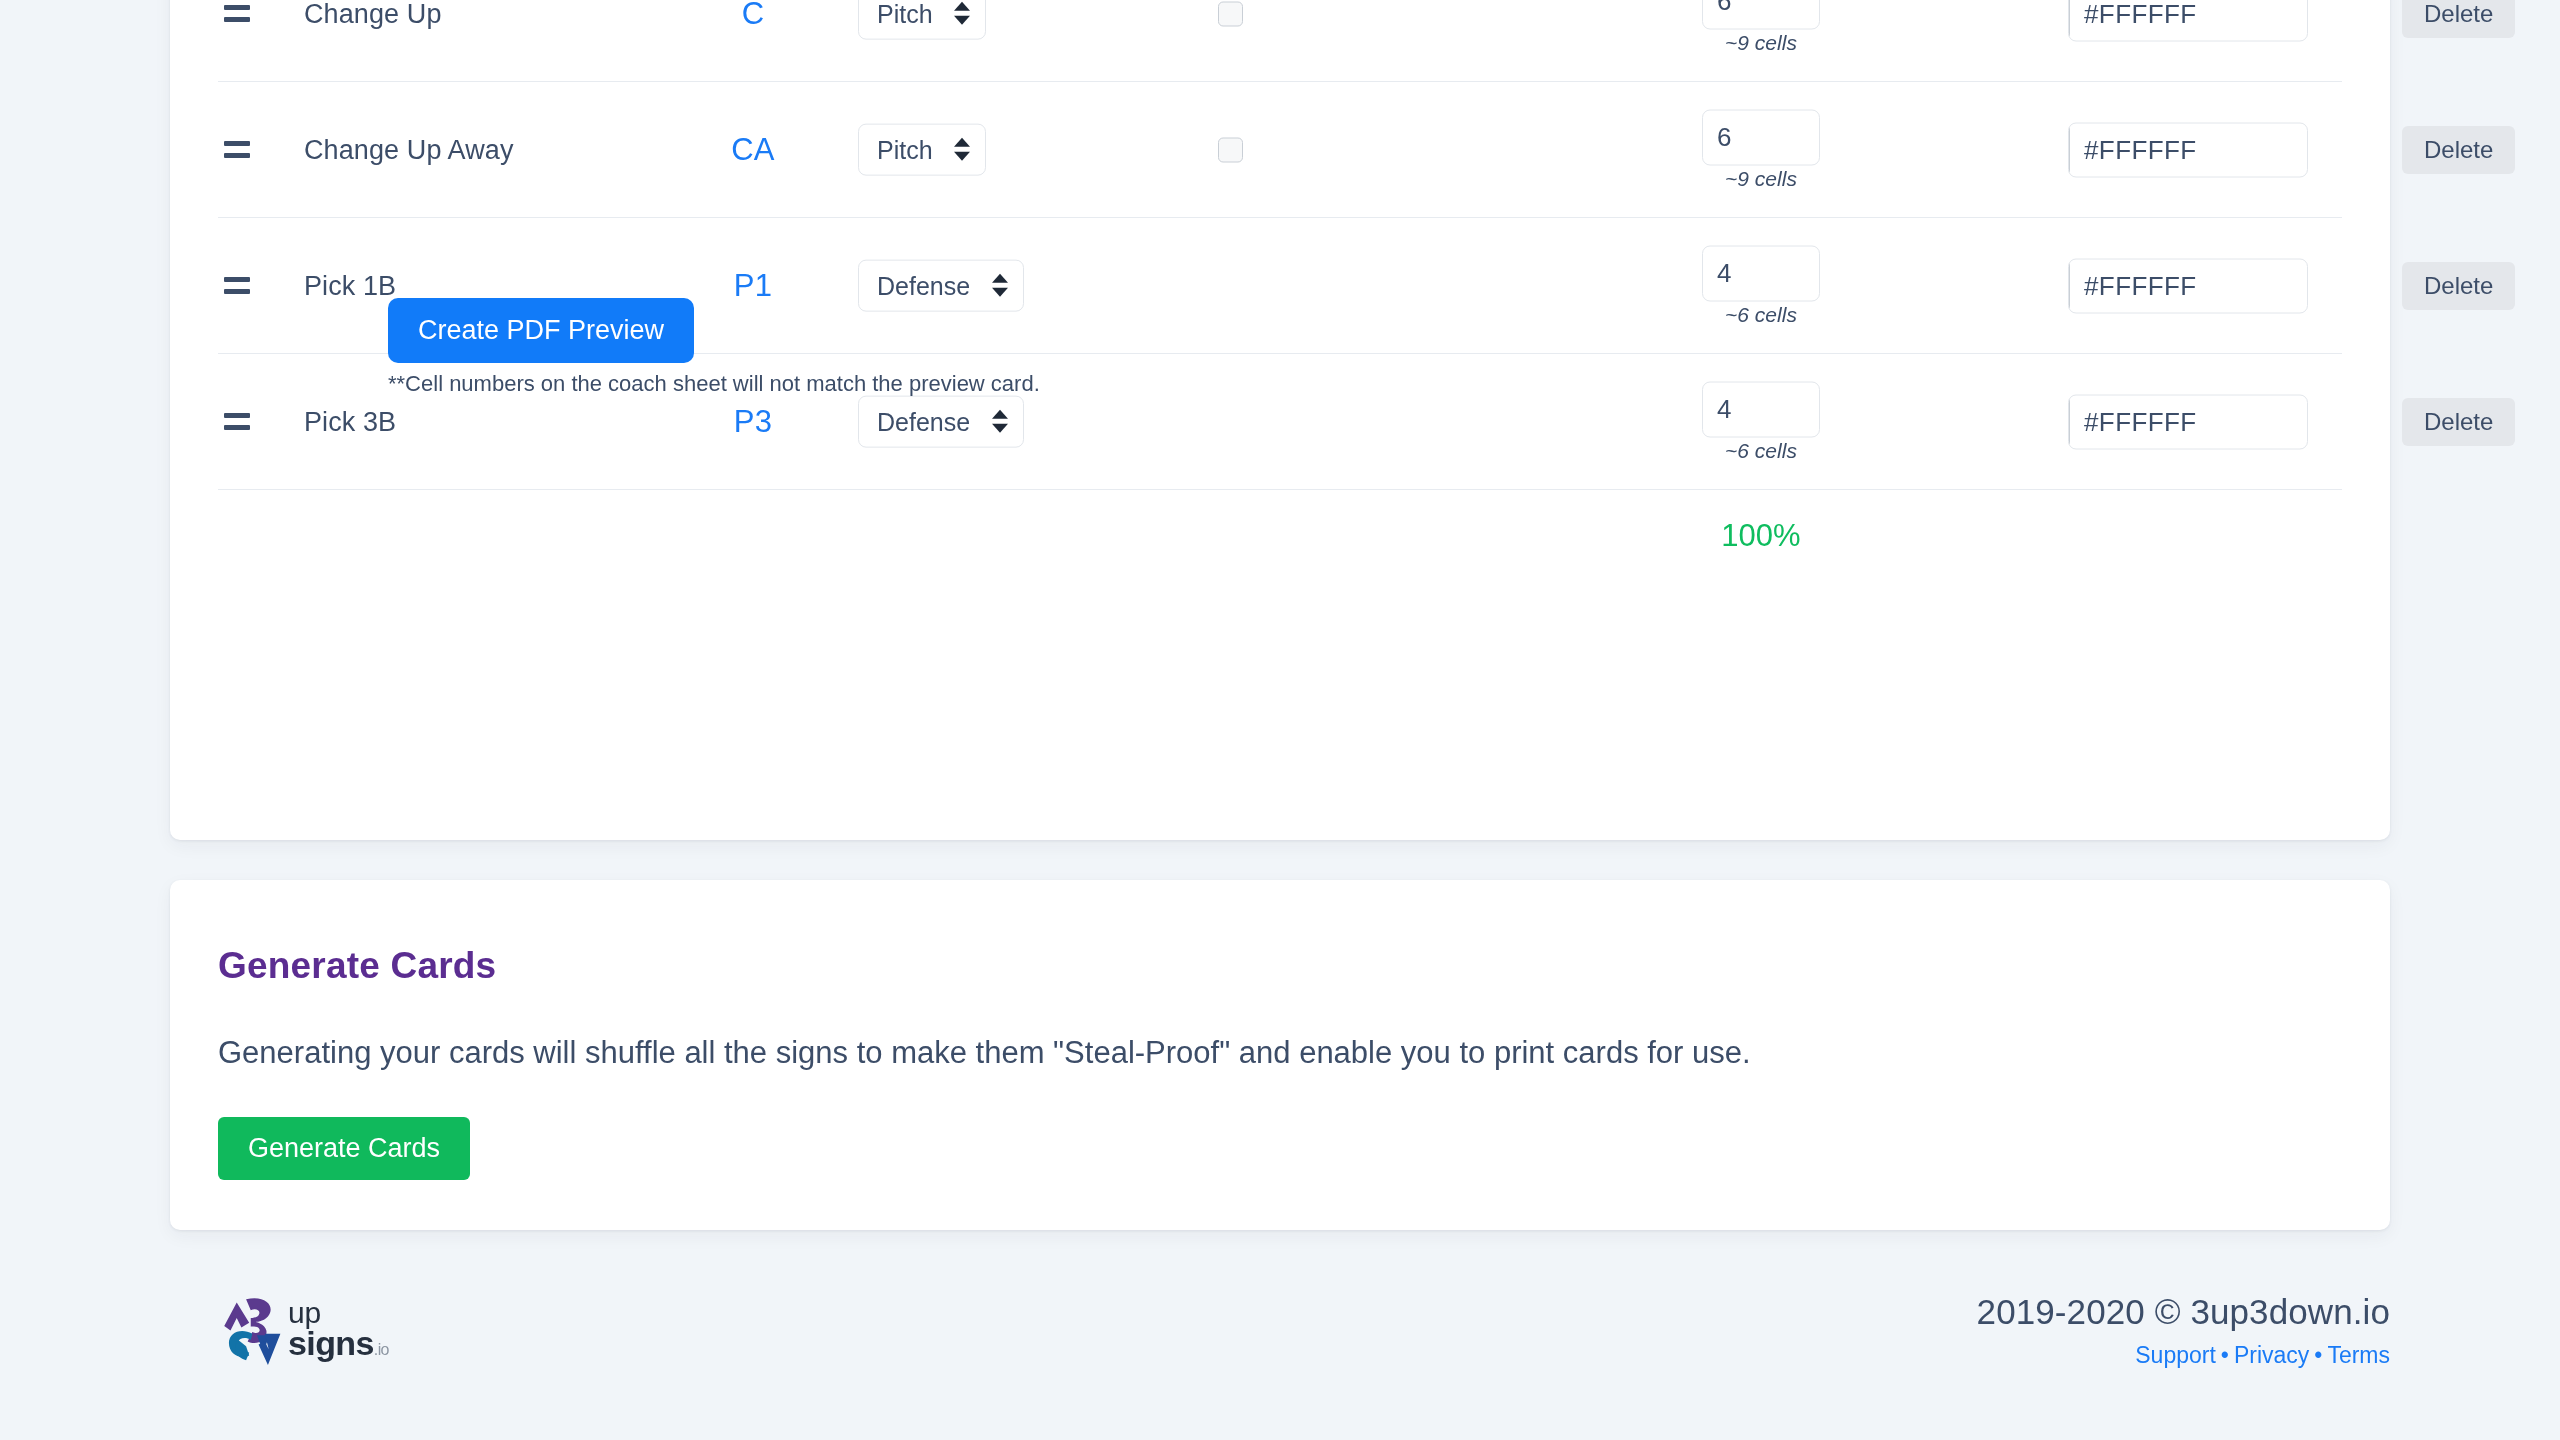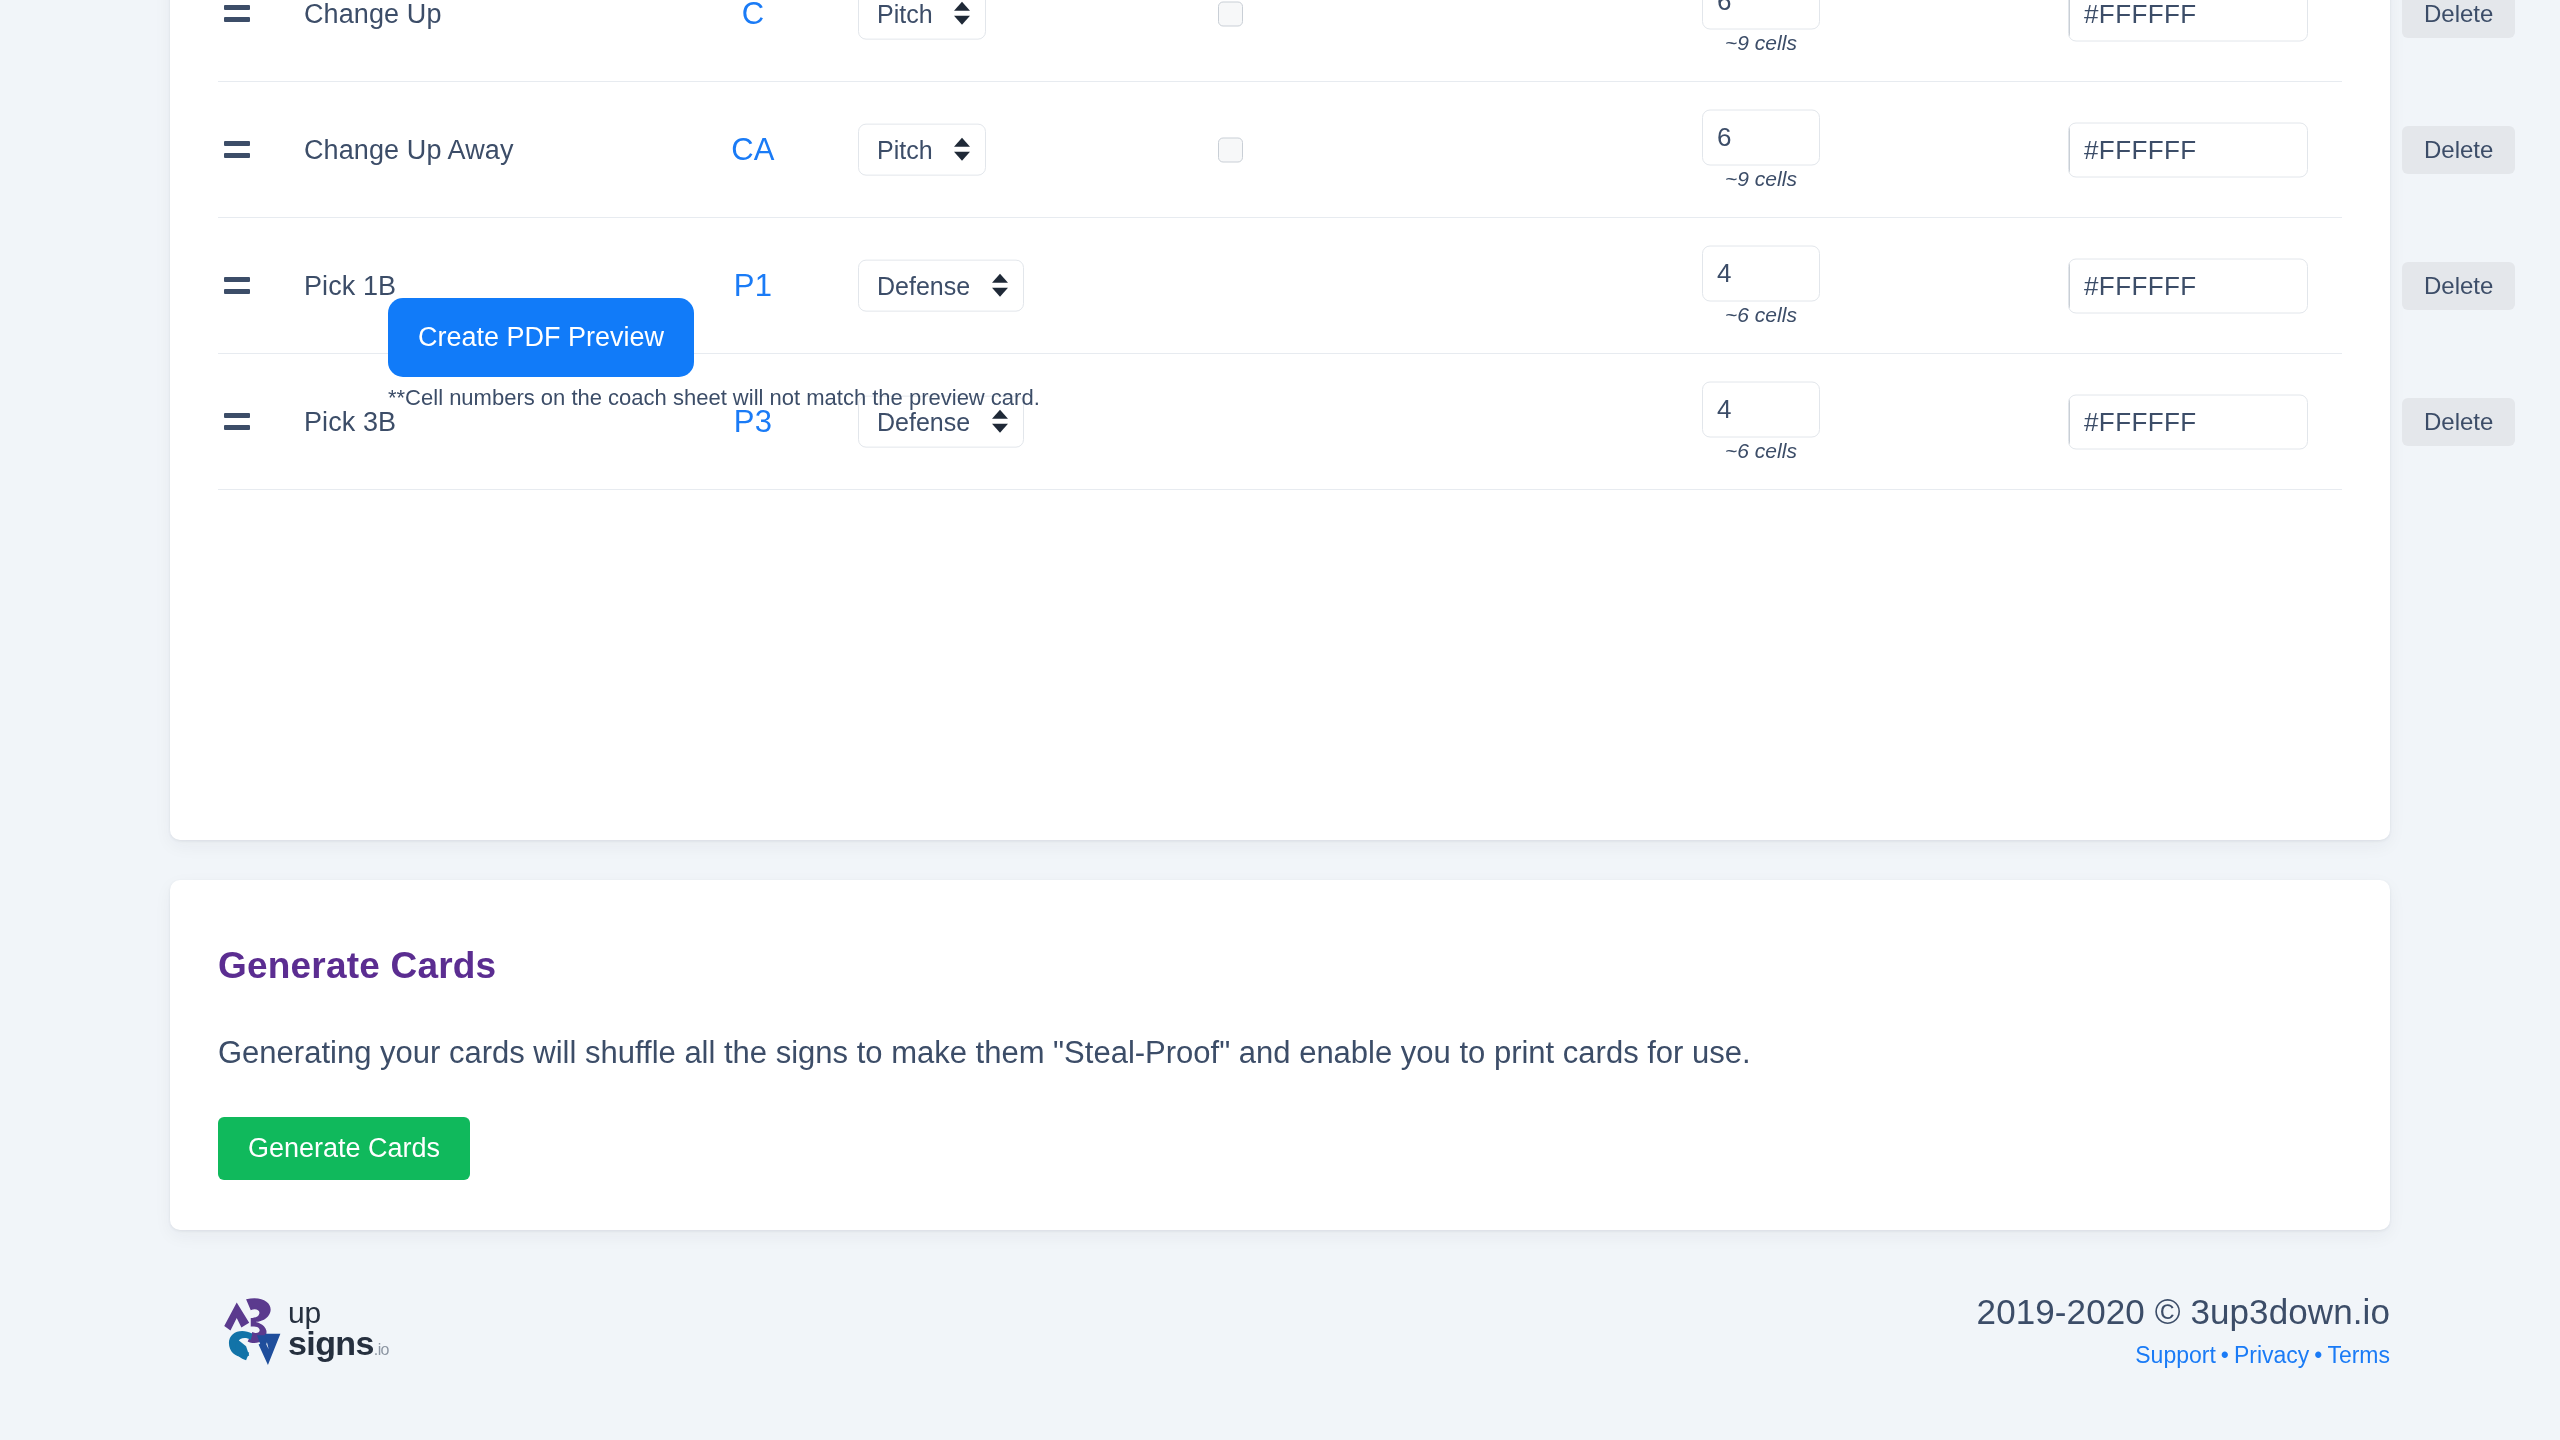--- a/index.html
+++ b/index.html
@@ -227,22 +227,22 @@
     position: absolute;
     left: 218px;
     top: 638px;
   }
   button.pdf-btn {
     font-family: "Liberation Sans", sans-serif;
     font-size: 27px;
     color: #fff;
     background: #117bf9;
     border: none;
-    border-radius: 15px;
-    padding: 24px 30px;
+    border-radius: 10px;
+    padding: 17px 30px;
     cursor: pointer;
     display: block;
   }
   .footnote {
     margin-top: 18px;
     font-size: 22px;
     color: #3c4d68;
     line-height: 1.5;
     white-space: nowrap;
   }
@@ -462,20 +462,23 @@
         <div class="color-group">
           <button class="color-swatch" style="background: rgb(255, 255, 255);"></button>
           <input class="color-hex" type="text" value="#FFFFFF" style="">
         </div>
       </div>
       <div class="cell del-cell">
         <button class="delete-btn">Delete</button>
       </div>
     </div>
 
+    <div class="total-row">
+      <div class="total-pct">100%</div>
+    </div>
 
   </div>
 
   <div class="pdf-block">
     <button class="pdf-btn">Create PDF Preview</button>
     <div class="footnote" style="margin-top:4px">**Cell numbers on the coach sheet will not match the preview card.</div>
   </div>
 
 </div>
 

